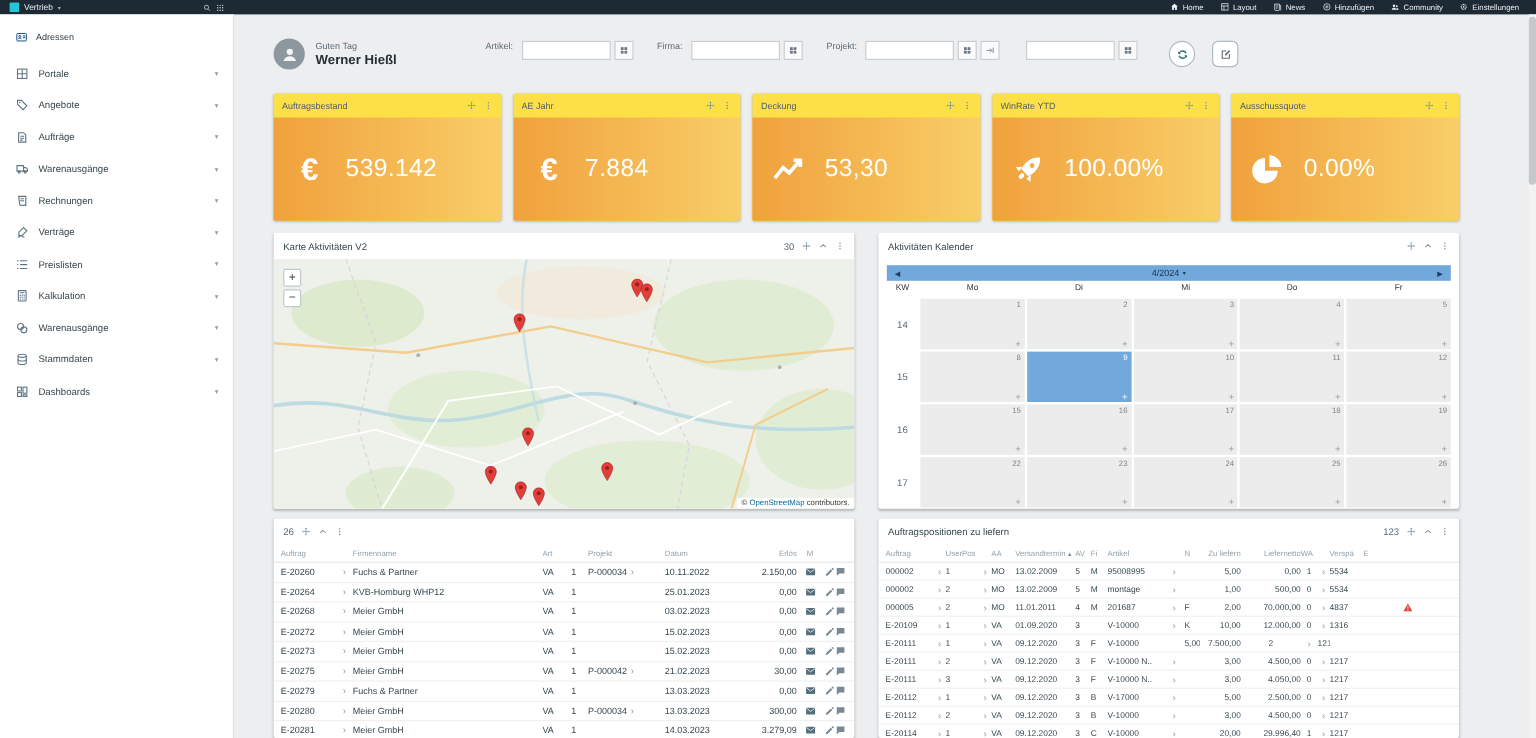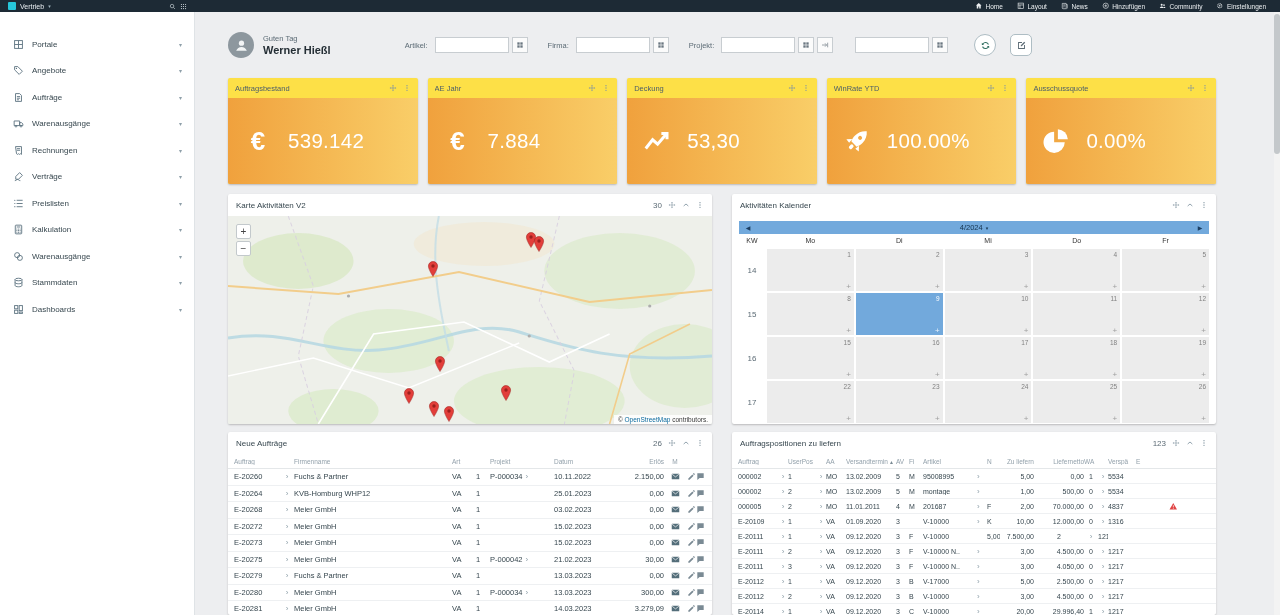--- a/index.html
+++ b/index.html
@@ -36,21 +36,21 @@
   .mchev{font-size:6px;color:#8fa0aa}
 
   
   .main{flex:1;padding:8px 64px 0 33px;overflow:hidden;min-width:0}
   .greet-row{display:flex;align-items:center;height:50px}
   .avatar{width:26px;height:26px;border-radius:50%;background:#8d979e;display:flex;align-items:center;justify-content:center;flex:none}
   .avatar svg{width:15px;height:15px;color:#f2f4f5}
   .gtexts{margin-left:9px}
   .greet{font-size:7.5px;color:#5c6b75}
   .uname{font-size:11px;font-weight:bold;color:#242e35;margin-top:1px}
-  .filters{display:flex;align-items:center;margin-left:58px;gap:4px;font-size:7.5px;color:#5c6b75}
+  .filters{display:flex;margin-left:58px;gap:4px;font-size:7.5px;color:#5c6b75}
   .f-label{margin-left:16px;margin-right:3px}
   .f-input{width:74px;height:16px;border:1px solid #c8cdd1;background:#fff;font-size:8px;padding:0 3px;outline:none;font-family:inherit}
   .f-btn{width:16px;height:16px;border:1px solid #c8cdd1;background:#fbfbfb;display:flex;align-items:center;justify-content:center;margin-left:-1px;cursor:pointer;color:#6a7680;padding:0}
   .f-btn svg{width:8px;height:8px}
   .round-btn{width:22px;height:22px;border-radius:50%;border:1px solid #aebdc4;background:#fff;display:flex;align-items:center;justify-content:center;color:#2f6e60;cursor:pointer;padding:0}
   .round-btn.square{border-radius:5px;color:#5c6b75;margin-left:10px}
   .round-btn svg{width:11px;height:11px}
   .rb-gap{width:18px}
 
   
@@ -207,20 +207,30 @@
           </svg>
         </span>
         <span>Einstellungen</span>
       </span>
   </nav>
 </header>
 
 <div class="shell">
 
   <aside class="sidebar">
+    <div class="qitem">
+      <span class="qic c1">
+          <svg viewBox="0 0 24 24" fill="none" stroke="currentColor" stroke-width="2">
+            <rect x="2.5" y="4.5" width="19" height="15" rx="1.5"></rect>
+            <circle cx="8.5" cy="10.5" r="2"></circle>
+            <path d="M5.5 16c.7-1.8 1.8-2.6 3-2.6s2.3.8 3 2.6M14.5 9.5h5M14.5 13h5"></path>
+          </svg>
+        </span>
+      <span>Adressen</span>
+    </div>
     <nav class="modules">
       <div class="mitem">
           <span class="mic">
             <svg viewBox="0 0 24 24" fill="none" stroke="currentColor" stroke-width="2">
               <rect x="3.5" y="3.5" width="17" height="17"></rect>
               <path d="M3.5 12h17M12 3.5v17"></path>
             </svg>
           </span>
           <span class="mlabel">Portale</span>
           <span class="mchev">▾</span>
@@ -784,21 +794,20 @@
                 <span class="cplus">+</span>
               </span>
             </div>
         </div>
       </section>
     </div>
 
     <div class="row-bot">
       <section class="panel">
         <div class="p-head">
-          <span class="p-title">Neue Aufträge</span>
           <span class="p-count">26</span>
           <span class="p-ic">
               <svg viewBox="0 0 24 24" fill="currentColor">
                 <path d="M12 2l2.8 3.4H9.2zM12 22l2.8-3.4H9.2zM2 12l3.4-2.8v5.6zM22 12l-3.4-2.8v5.6zM11 5.5h2v13h-2z"></path>
                 <path d="M5.5 11h13v2h-13z"></path>
               </svg>
             </span>
           <span class="p-ic">
               <svg viewBox="0 0 24 24">
                 <path d="M5 15l7-6 7 6" fill="none" stroke="currentColor" stroke-width="2.6"></path>

